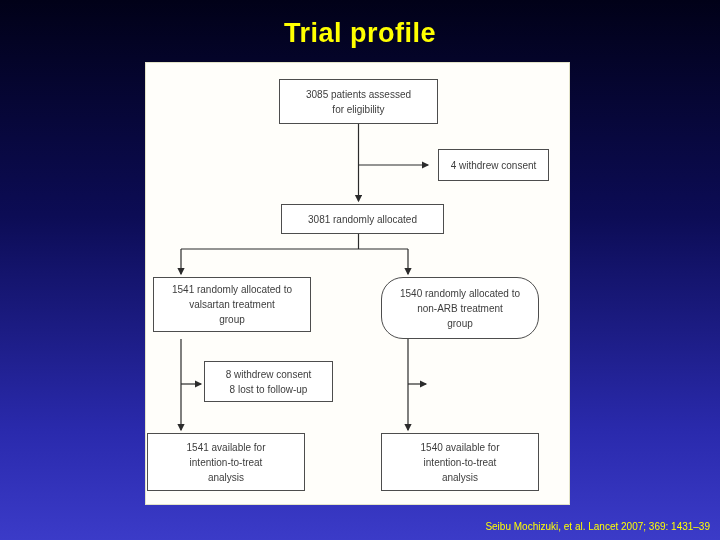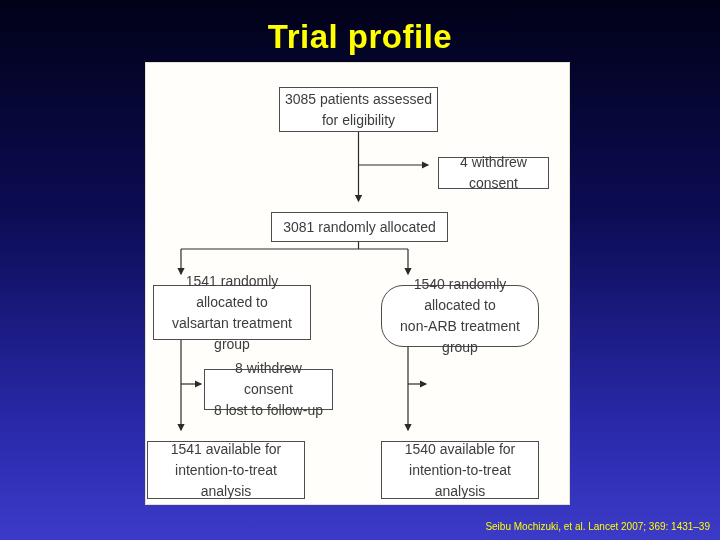--- a/index.html
+++ b/index.html
@@ -13,21 +13,21 @@
     background: linear-gradient(to bottom, #010118 0%, #0c0c55 40%, #2a2aad 80%, #3b3bc8 100%);
   }
 
   .slide-title {
     position: absolute;
     top: 18px;
     left: 0;
     width: 100%;
     text-align: center;
     color: #ffff00;
-    font-size: 33px;
+    font-size: 27px;
     font-weight: bold;
     letter-spacing: 0.5px;
   }
 
   .panel {
     position: absolute;
     left: 145px;
     top: 62px;
     width: 425px;
     height: 443px;
@@ -43,34 +43,33 @@
     width: 425px;
     height: 443px;
   }
 
   .node {
     position: absolute;
     box-sizing: border-box;
     background: #ffffff;
     border: 1px solid #4d4d4d;
     color: #3d3d3d;
-    font-size: 14px;
+    font-size: 10px;
     line-height: 1.5;
     text-align: center;
     white-space: pre-line;
     display: flex;
     align-items: center;
     justify-content: center;
     padding: 2px 4px;
-    margin-top: 8px;
   }
 
   .n-assessed      { left: 133px; top: 16px;  width: 159px; height: 45px; }
   .n-withdrew0     { left: 292px; top: 86px;  width: 111px; height: 32px; }
-  .n-allocated     { left: 125px; top: 141px; width: 177px; height: 30px; }
+  .n-allocated     { left: 135px; top: 141px; width: 163px; height: 30px; }
   .n-valsartan     { left: 7px;   top: 214px; width: 158px; height: 55px; }
   .n-nonarb        { left: 235px; top: 214px; width: 158px; height: 62px; border-radius: 22px; }
   .n-val-wd        { left: 58px;  top: 298px; width: 129px; height: 41px; }
   .n-nonarb-wd     { left: 283px; top: 298px; width: 129px; height: 47px; }
   .n-val-itt       { left: 1px;   top: 370px; width: 158px; height: 58px; }
   .n-nonarb-itt    { left: 235px; top: 370px; width: 158px; height: 58px; }
 
   .citation {
     position: absolute;
     right: 10px;

